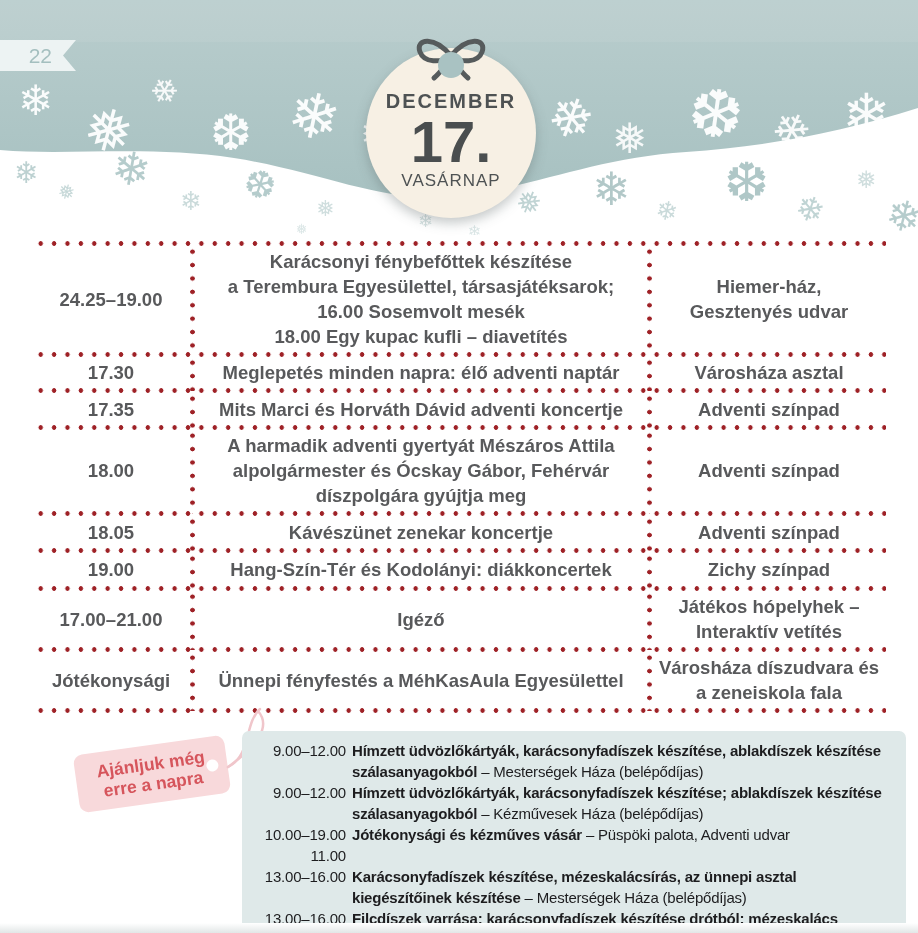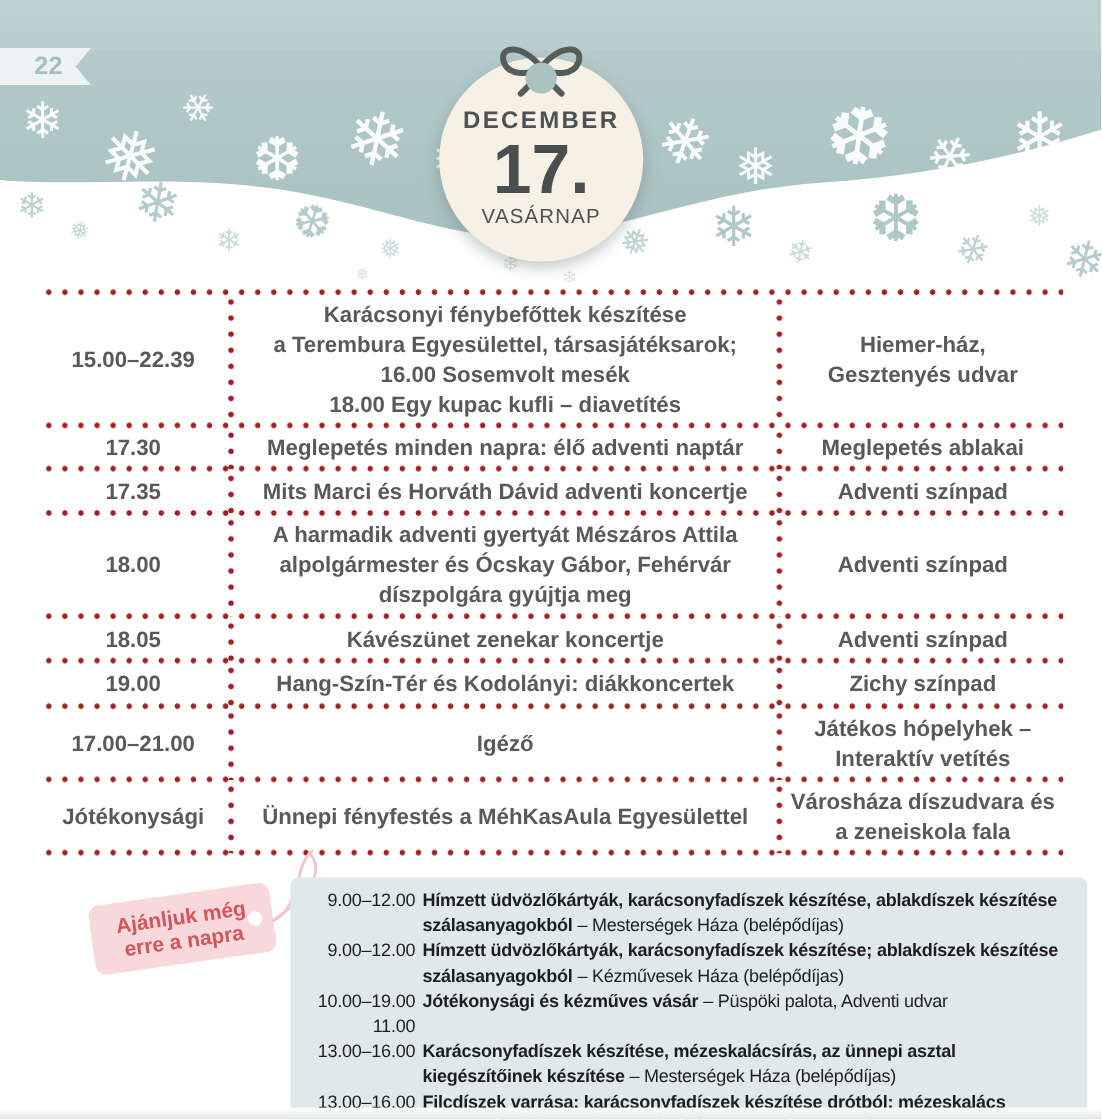--- a/index.html
+++ b/index.html
@@ -14,21 +14,21 @@
   .header { position:relative; width:918px; height:235px; }
   .band-svg { position:absolute; left:0; top:0; }
   .flake { position:absolute; font-family:"DejaVu Sans", sans-serif; line-height:1; pointer-events:none; }
 
   .page-ribbon {
     position:absolute; left:0; top:40px; width:76px; height:31px;
     background:#edf3f3;
     clip-path:polygon(0 0, 100% 0, calc(100% - 13px) 50%, 100% 100%, 0 100%);
     display:flex; align-items:center; justify-content:flex-end;
     padding-right:24px;
-    color:#a4bfbf; font-size:21px; font-weight:bold;
+    color:#a4bfbf; font-size:21px; font-weight:normal;
   }
 
   .badge {
     position:absolute; left:366px; top:48px; width:170px; height:170px;
     background:#f7f0e4; border-radius:50%;
     box-shadow:0 5px 12px rgba(90,100,100,.35);
     display:flex; flex-direction:column; align-items:center; justify-content:center;
     text-align:center; color:#4e5253;
   }
   .badge-hole {
@@ -157,36 +157,36 @@
       <div class="badge-month">DECEMBER</div>
       <div class="badge-day">17.</div>
       <div class="badge-weekday">VASÁRNAP</div>
     </div>
   </header>
 
   <main class="schedule">
     <div class="hline"></div>
 
     <div class="srow r0">
-      <div class="cell time">15.00–22.39</div>
+      <div class="cell time">24.25–19.00</div>
       <div class="cell desc">Karácsonyi fénybefőttek készítése
 a Terembura Egyesülettel, társasjátéksarok;
 16.00 Sosemvolt mesék
 18.00 Egy kupac kufli – diavetítés</div>
       <div class="cell loc">Hiemer-ház,
 Gesztenyés udvar</div>
       <div class="vsep v1"></div>
       <div class="vsep v2"></div>
     </div>
     <div class="hline"></div>
 
     <div class="srow r1">
       <div class="cell time">17.30</div>
       <div class="cell desc">Meglepetés minden napra: élő adventi naptár</div>
-      <div class="cell loc">Meglepetés ablakai</div>
+      <div class="cell loc">Városháza asztal</div>
       <div class="vsep v1"></div>
       <div class="vsep v2"></div>
     </div>
     <div class="hline"></div>
 
     <div class="srow r2">
       <div class="cell time">17.35</div>
       <div class="cell desc">Mits Marci és Horváth Dávid adventi koncertje</div>
       <div class="cell loc">Adventi színpad</div>
       <div class="vsep v1"></div>

